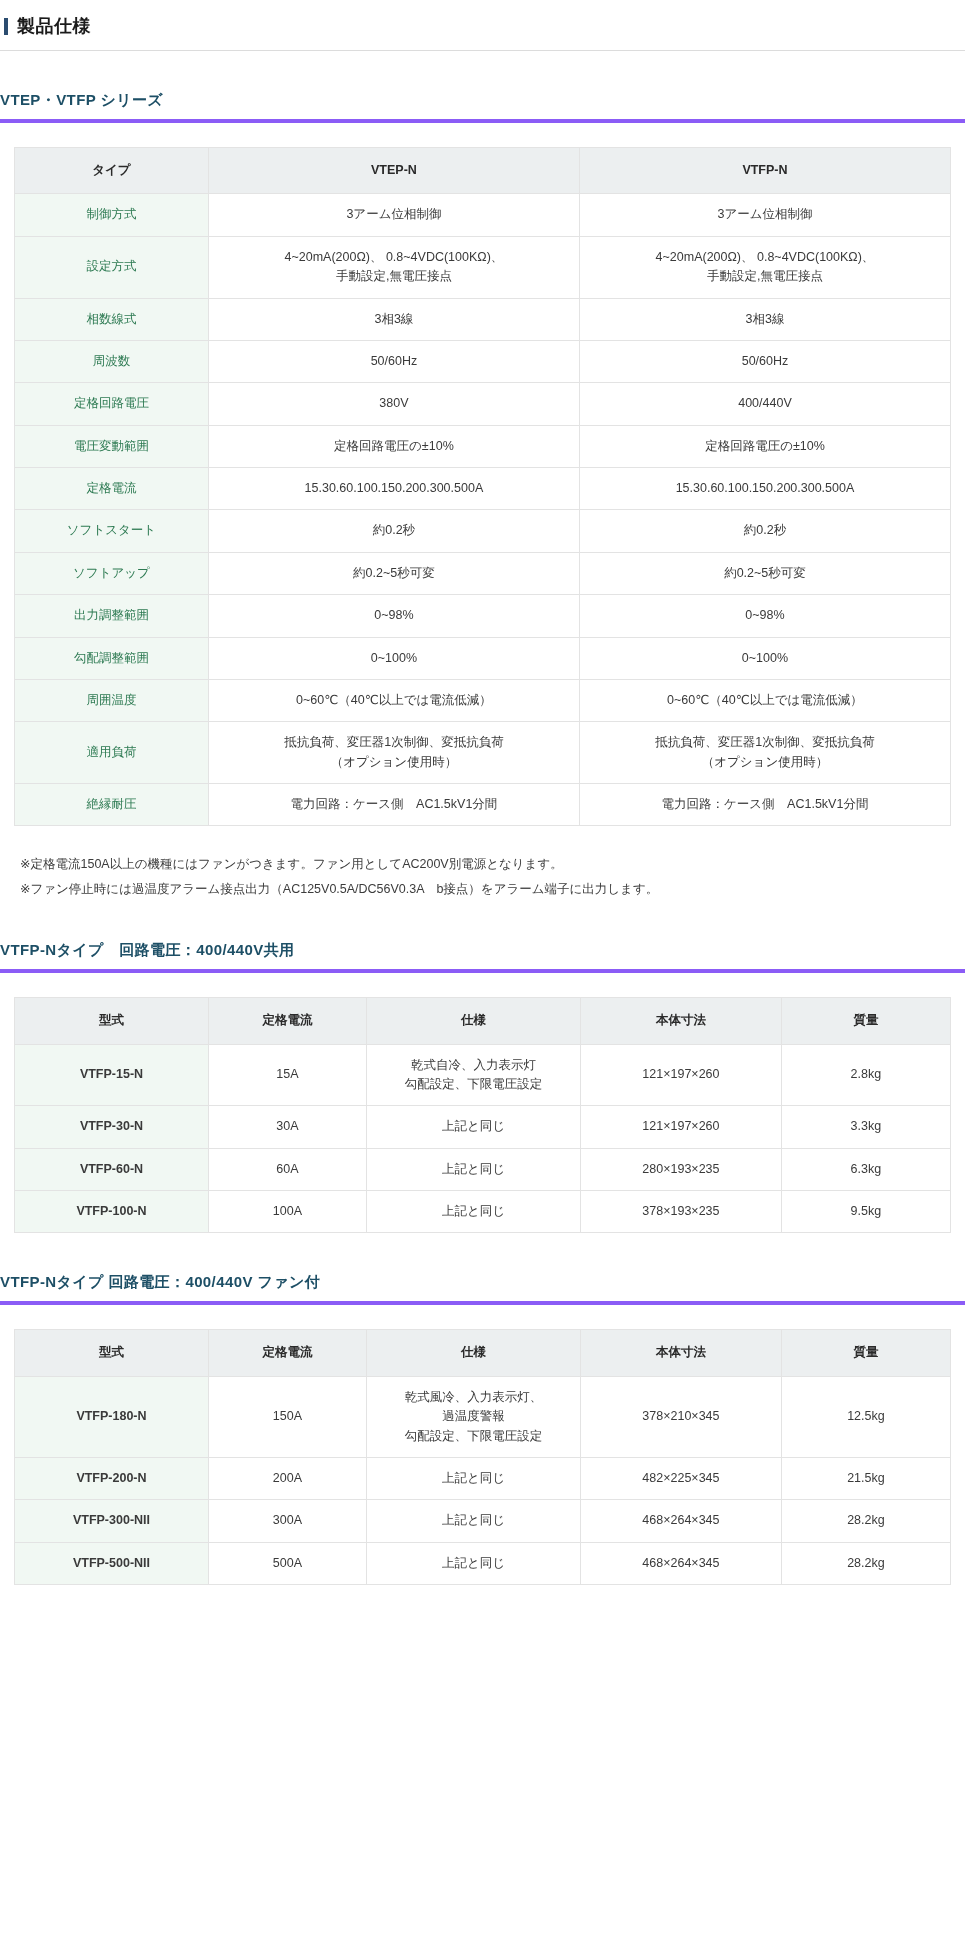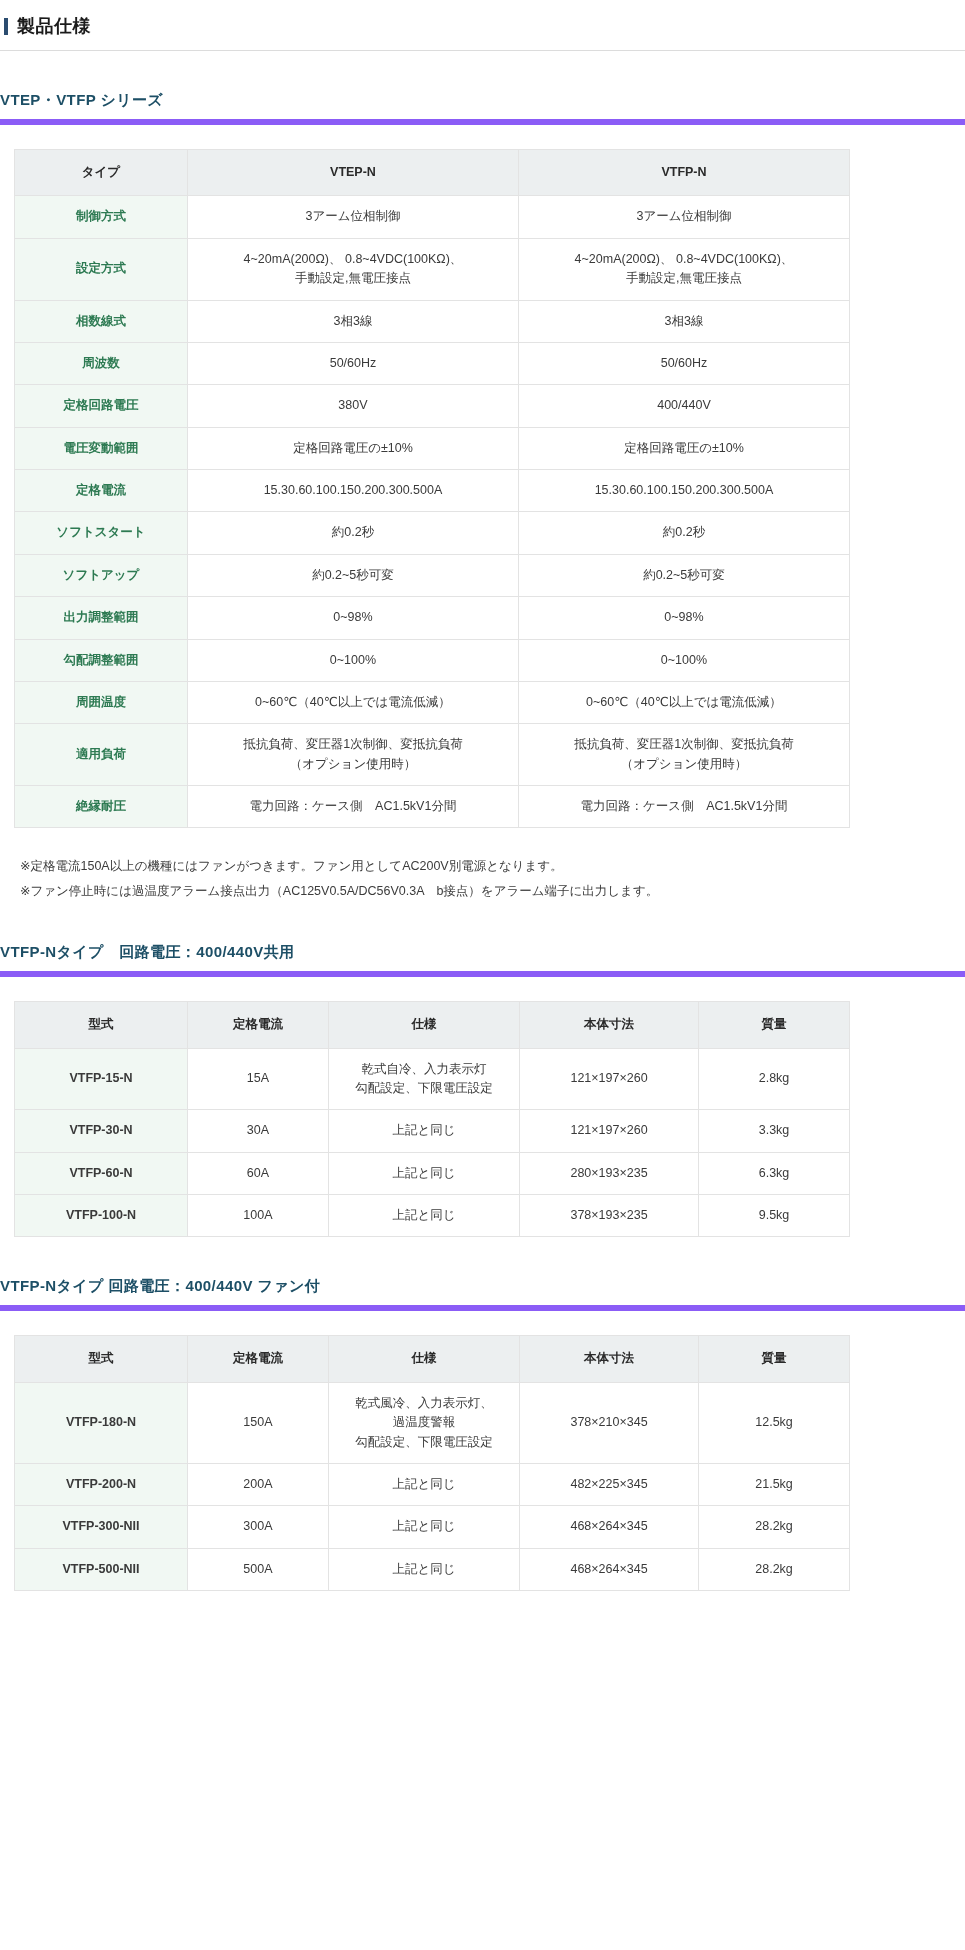--- a/index.html
+++ b/index.html
@@ -41,31 +41,31 @@
     font-size: 18px;
     font-weight: bold;
     color: #1b1b1b;
     letter-spacing: 0.5px;
   }
 
   
   .section-head {
     margin: 40px 0 0 0;
     padding: 0 0 9px 0;
-    border-bottom: 6px solid #8b5cf6;
+    border-bottom: 4px solid #8b5cf6;
     font-size: 15px;
     font-weight: bold;
     color: #1d4f66;
     letter-spacing: 0.4px;
   }
 
   
   .tbl-wrap { margin-top: 24px; padding: 0 14px; }
   table.spec {
-    width: 836px;
+    width: 937px;
     border-collapse: collapse;
     table-layout: fixed;
     border: 1px solid #dcdcdc;
   }
   table.spec th, table.spec td {
     border: 1px solid #e3e3e3;
     padding: 11px 6px;
     text-align: center;
     vertical-align: middle;
     font-size: 12.5px;
@@ -75,21 +75,21 @@
   table.spec thead th {
     background: #eceff0;
     font-weight: bold;
     color: #2a2a2a;
     padding: 13px 6px;
     font-size: 12.5px;
   }
   table.spec tbody th.rowhead {
     background: #f1f8f3;
     color: #2d7a52;
-    font-weight: bold;
+    font-weight: normal;
     font-size: 12.5px;
   }
   table.spec tbody td { background: #ffffff; }
   .model-cell {
     color: #2d7a52;
     font-weight: bold;
     background: #f1f8f3 !important;
   }
 
   

